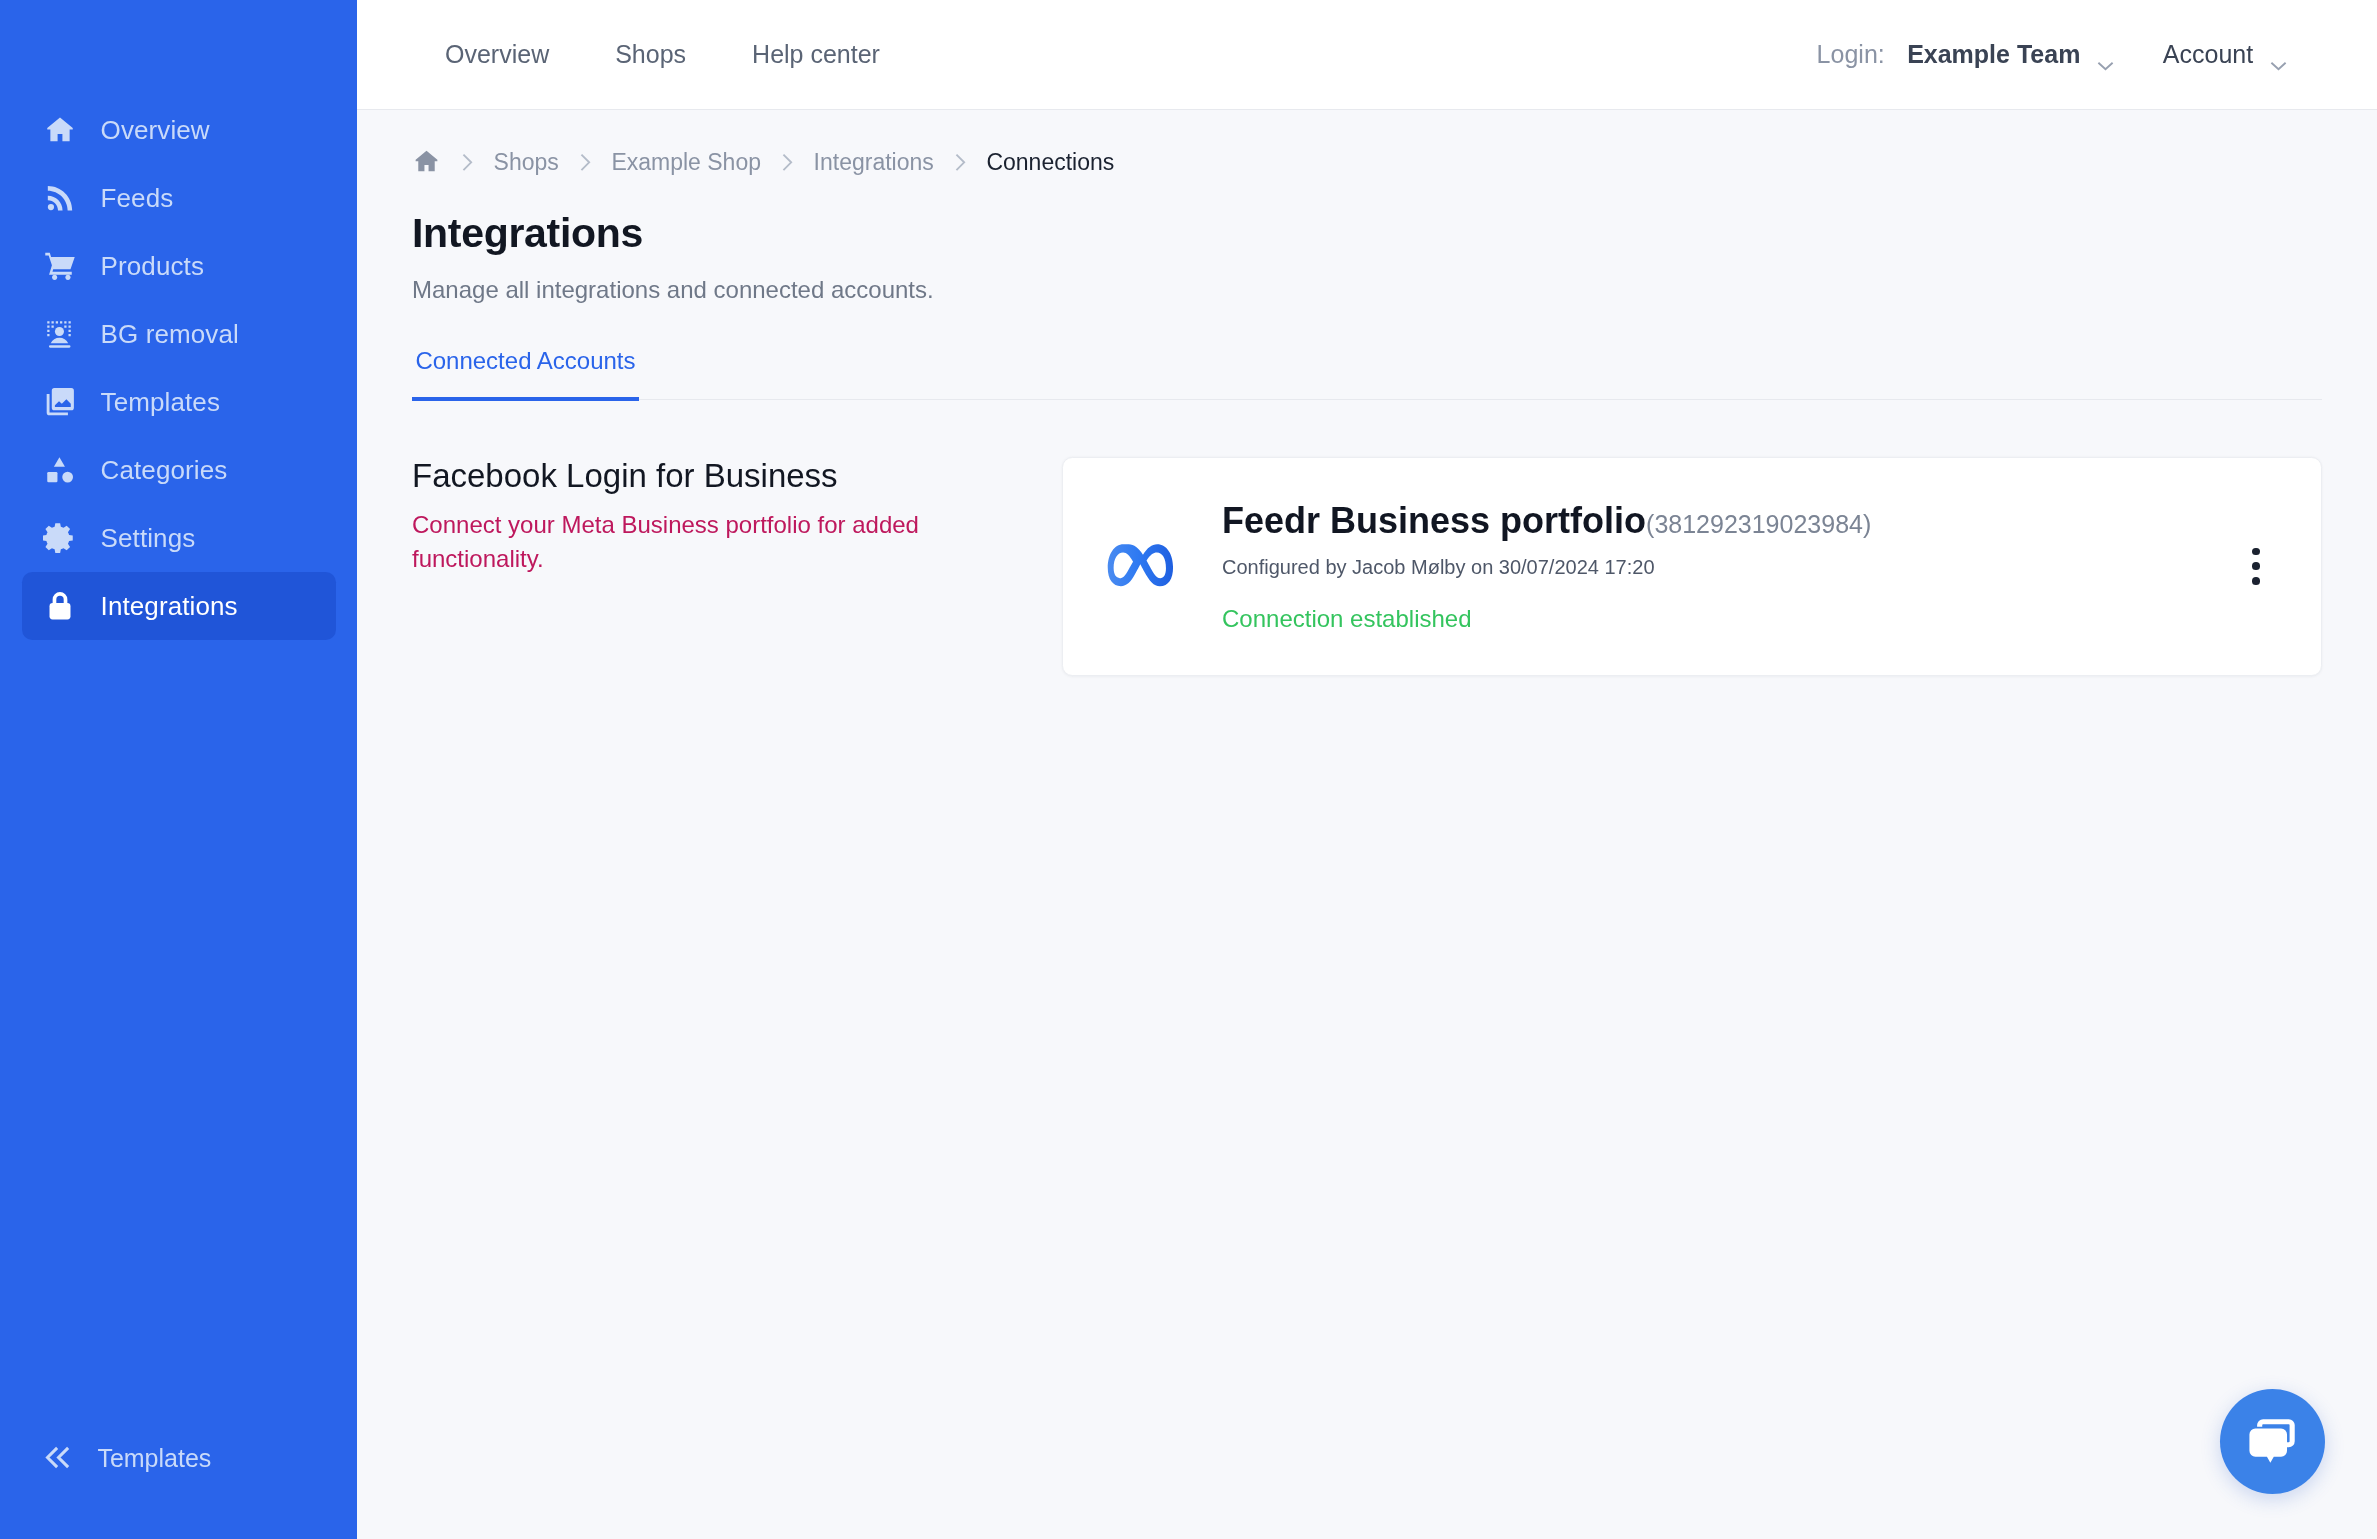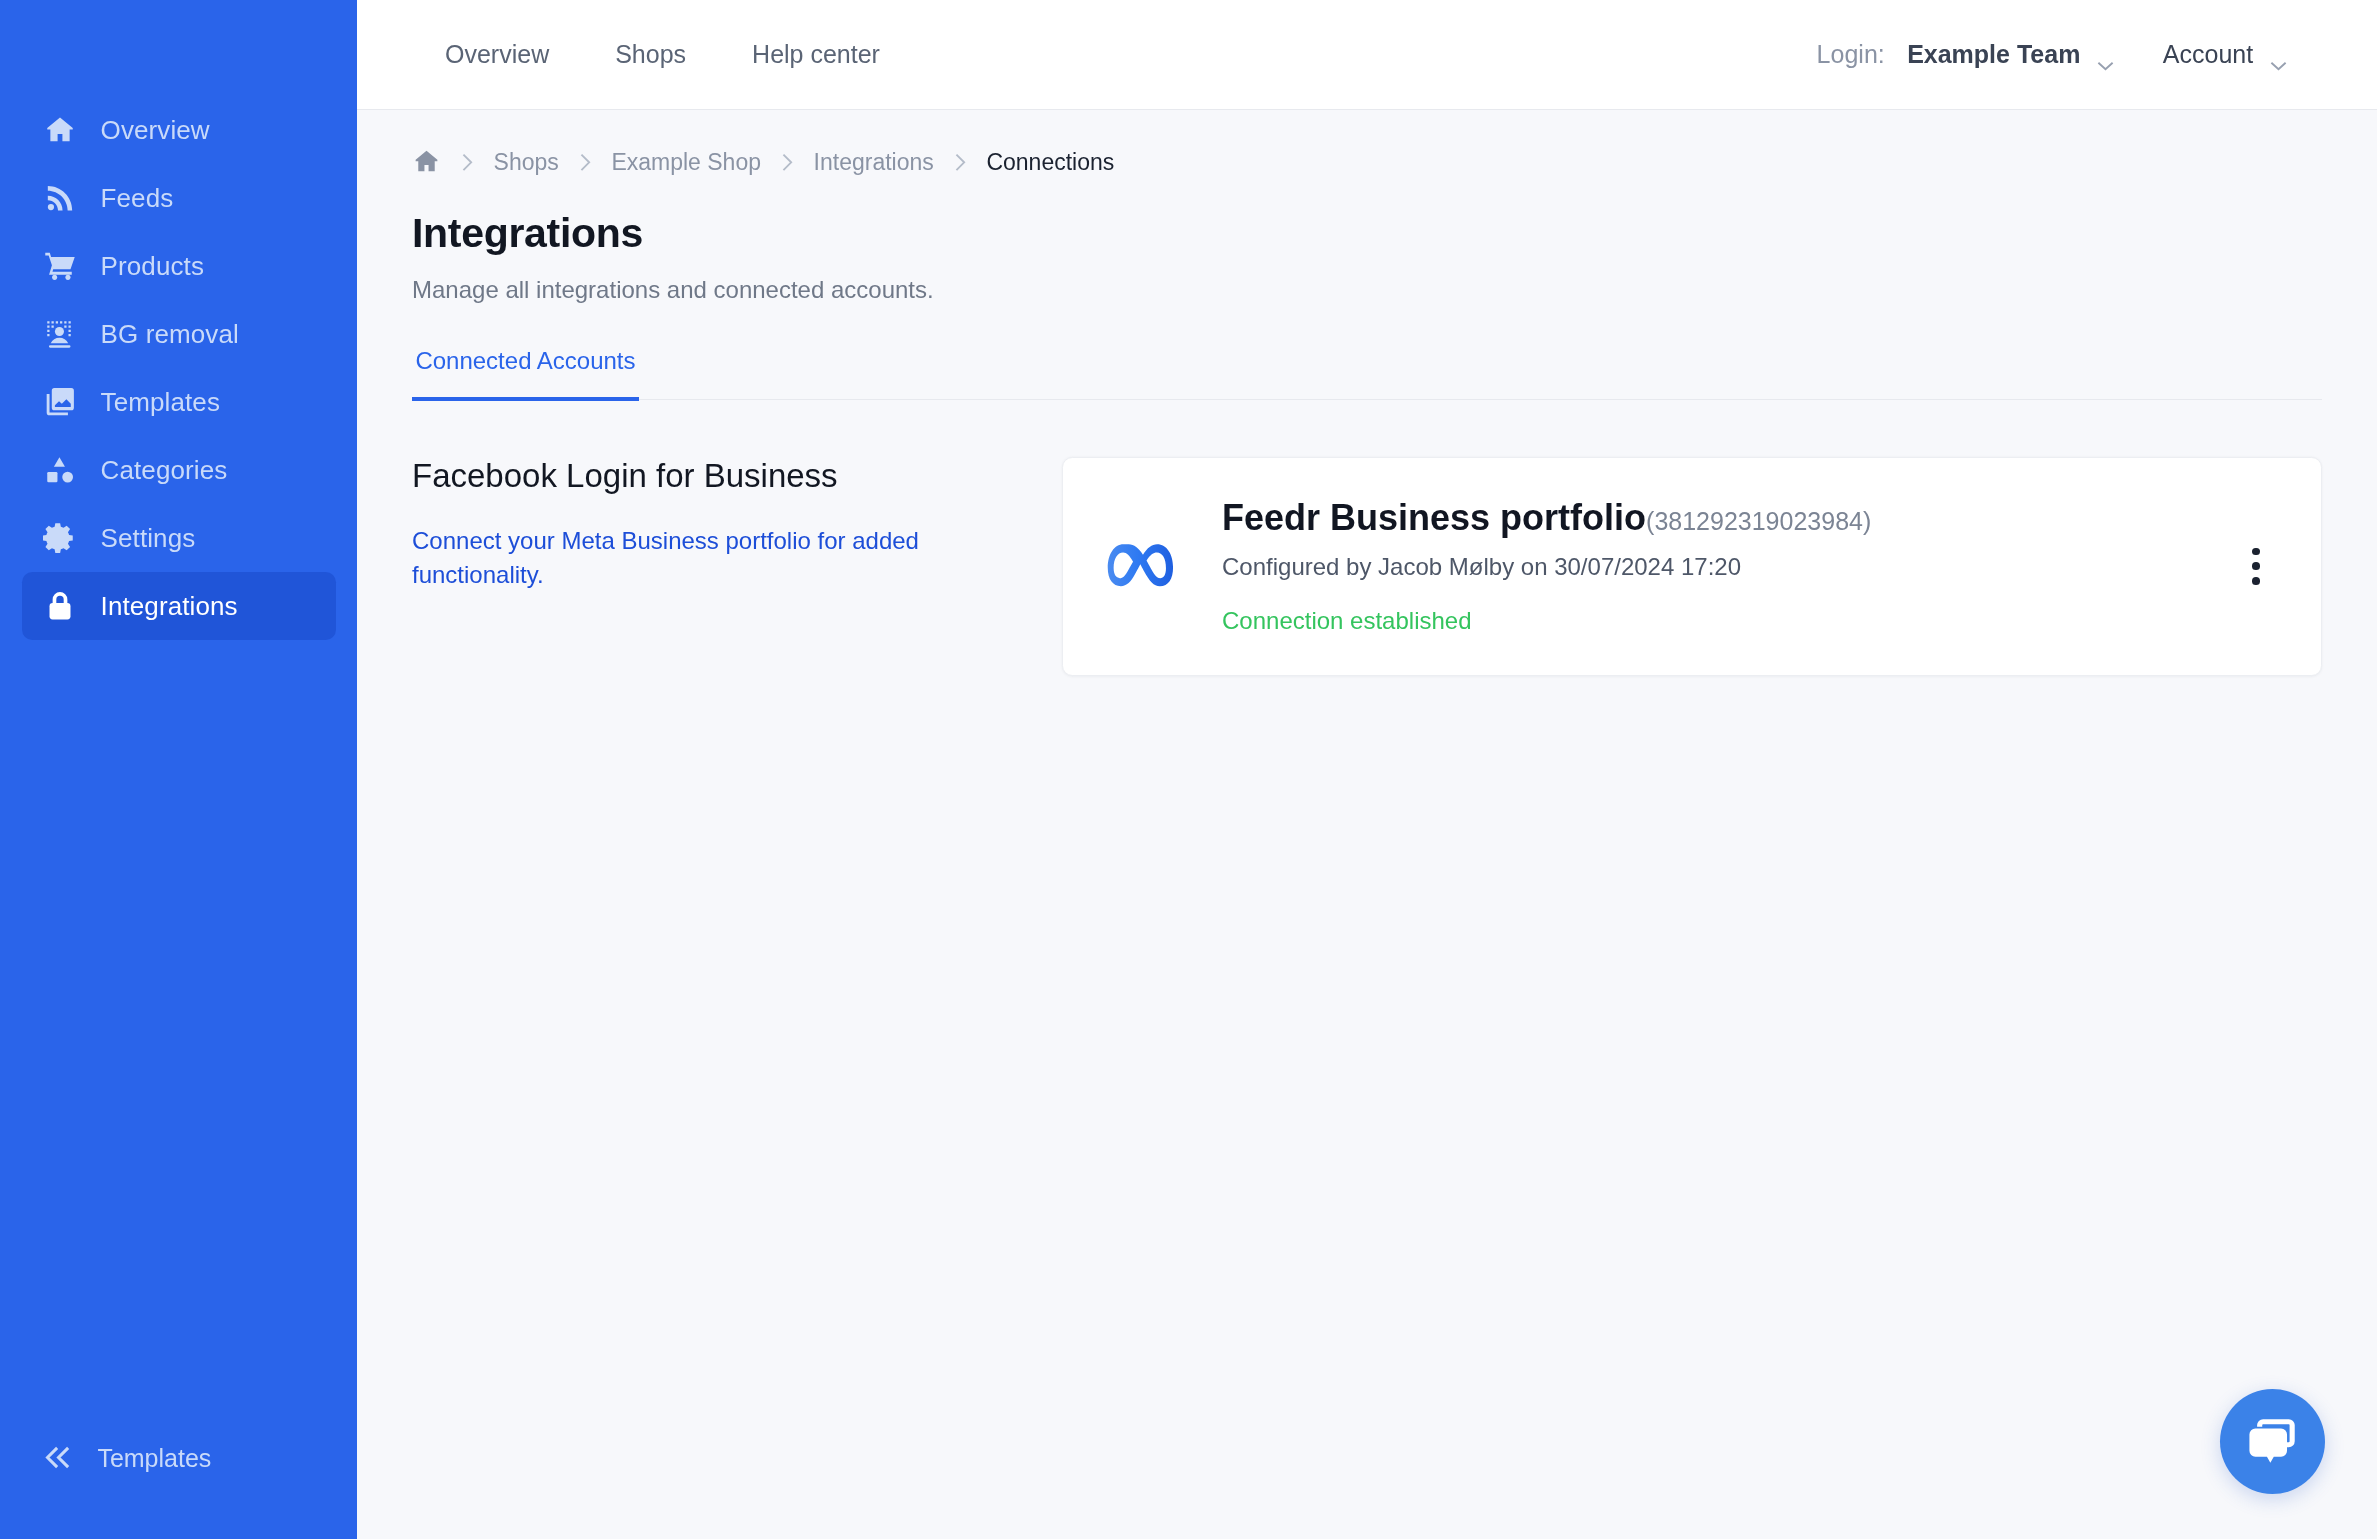--- a/index.html
+++ b/index.html
@@ -106,39 +106,39 @@
 
   .tabs { margin-top: 43px; border-bottom: 1.7px solid #e7e9ee; display: flex; }
   .tab {
     font-size: 24px; color: #2a64ea; padding: 0 3.4px 22.4px 3.4px;
     border-bottom: 4.3px solid #2a64ea; margin-bottom: -2.6px; cursor: pointer; white-space: nowrap;
   }
 
   .section { display: flex; margin-top: 57px; gap: 0; }
   .section-info { width: 650px; min-width: 650px; padding-right: 86px; }
   .section-title { font-size: 33px; color: #121722; font-weight: normal; }
-  .section-desc { font-size: 24px; color: #1d4ed8; margin-top: 29px; line-height: 1.42; max-width: 551px; }
+  .section-desc { font-size: 24px; color: #be185d; margin-top: 13px; line-height: 1.42; max-width: 551px; }
 
   .section-body { flex: 1; }
   .conn-card {
     background: #ffffff;
     border: 0.9px solid #eceef2;
     border-radius: 10.3px;
     box-shadow: 0 0.9px 2.6px rgba(20,30,60,0.05);
     padding: 34px 41px 34px 40px;
     display: flex;
     align-items: center;
     min-height: 219px;
   }
   .meta-logo { width: 83px; min-width: 83px; display: flex; align-items: center; justify-content: center; margin-right: 36px; }
   .conn-text { flex: 1; }
   .conn-name-row { display: flex; align-items: baseline; flex-wrap: wrap; }
   .conn-name { font-size: 36px; font-weight: bold; color: #111622; }
   .conn-id { font-size: 25px; color: #7b8494; }
-  .conn-meta { font-size: 24px; color: #4e5768; margin-top: 13.8px; }
+  .conn-meta { font-size: 20px; color: #4e5768; margin-top: 13.8px; }
   .conn-status { font-size: 24px; color: #34c45e; margin-top: 26px; }
   .kebab { width: 48px; display:flex; flex-direction: column; align-items: center; gap: 6.9px; cursor: pointer; align-self: center; margin-left: 17px; }
   .kebab span { width: 7.7px; height: 7.7px; border-radius: 50%; background: #1b2230; display:block; }
 
   
   .chat-fab {
     position: absolute;
     right: 52px;
     bottom: 45px;
     width: 105px; height: 105px;

